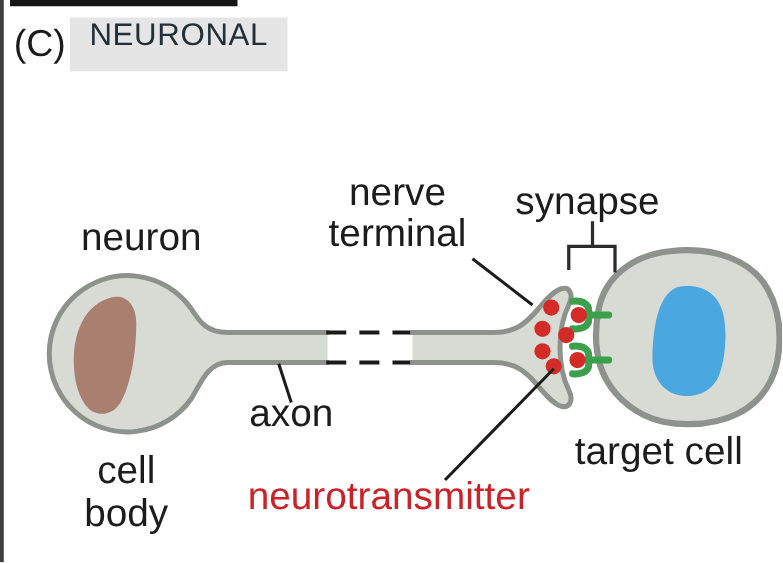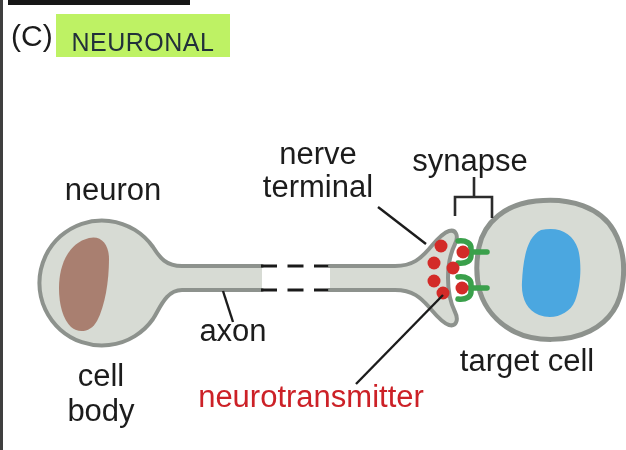--- a/index.html
+++ b/index.html
@@ -7,22 +7,22 @@
     position:relative; width:626px; height:450px; background:#ffffff;
     font-family:"Liberation Sans", sans-serif; overflow:hidden;
   }
   .left-rule  { position:absolute; left:0; top:0; width:3px; height:450px; background:#3f3f3f; }
   .top-rule   { position:absolute; left:8px; top:0; width:182px; height:5px; background:#161616; }
   .panel-label{
     position:absolute; left:11px; top:19px; font-size:30px; color:#1b1b1b;
   }
   .panel-title{
     position:absolute; left:56px; top:14px; width:174px; height:43px;
-    background:#bef264; color:#22303a; font-size:25px; letter-spacing:0.5px;
-    display:flex; align-items:flex-end; justify-content:center;
+    background:#e5e5e5; color:#22303a; font-size:25px; letter-spacing:0.5px;
+    display:flex; align-items:flex-start; justify-content:center;
   }
   svg.diagram { position:absolute; left:0; top:0; }
   .shape   { stroke:none; }
   .outline { fill:none; stroke-width:4; stroke-linejoin:round; stroke-linecap:round; }
   .outline-thick { fill:none; stroke-width:5; stroke-linejoin:round; }
   .dash    { stroke:#1a1a1a; stroke-width:3.2; }
   .pointer { stroke:#1c1c1c; stroke-width:2.4; fill:none; }
   .bracket { stroke:#2b2b2b; stroke-width:2.6; fill:none; }
   .receptor{ fill:none; stroke-width:5.5; stroke-linecap:round; }
   .stem    { stroke-width:5.5; stroke-linecap:round; }

